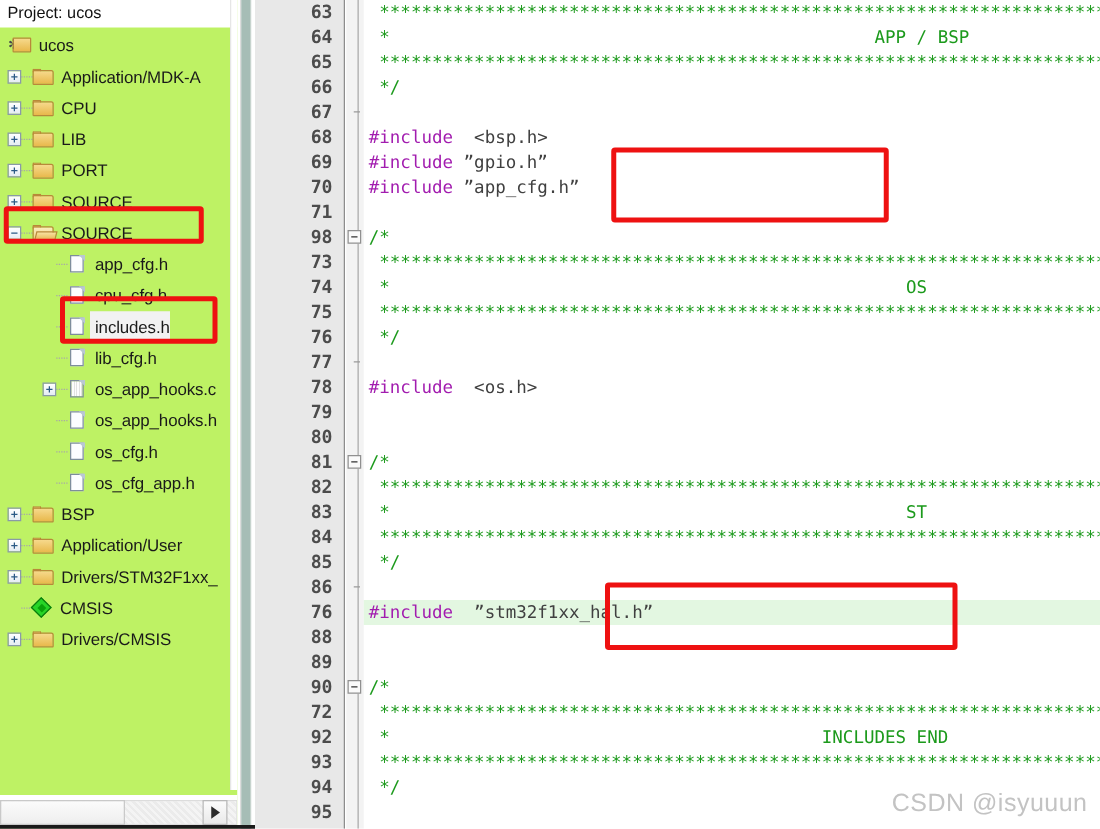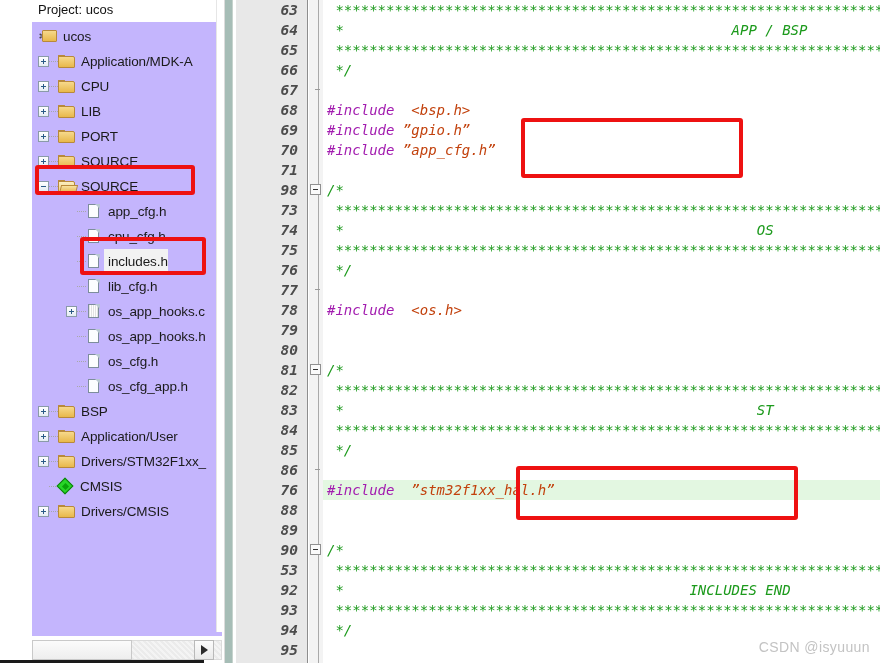--- a/index.html
+++ b/index.html
@@ -17,24 +17,23 @@
     width: 880px; height: 663px;
     display: flex;
     background: #ffffff;
   }
 
   
   #project-pane {
     position: relative;
     width: 190px;
     height: 663px;
-    background: #c4b5fd;
+    background: #bef264;
     flex: 0 0 190px;
     overflow: hidden;
-    margin-left: 32px;
   }
   #project-title {
     font-size: 13px;
     color: #111111;
     padding: 2px 0 2px 6px;
     height: 18px;
     line-height: 16px;
     white-space: nowrap;
     background: #ffffff;
   }
@@ -300,21 +299,20 @@
     position: absolute;
     left: 82px; top: 0;
     width: 1px; height: 663px;
     background: #a9a9a9;
   }
 
   .code-rows {
     position: absolute;
     left: 0; top: 0;
     width: 100%;
-    font-style: italic;
   }
   .crow {
     height: 20px;
     line-height: 20px;
     position: relative;
     white-space: pre;
     font-family: "DejaVu Sans Mono", monospace;
     font-size: 14px;
   }
   .crow.hl .codecell { background: #e3f7e1; }
@@ -350,26 +348,26 @@
   }
   .codecell {
     position: absolute;
     left: 87px; top: 0;
     right: 0; height: 20px;
     padding-left: 4px;
     box-sizing: border-box;
   }
   .cm { color: #1c9a1c; }
   .pp { color: #a21caf; }
-  .str { color: #c2410c; }
+  .str { color: #404040; }
 
   #watermark {
     position: absolute;
     right: 10px; bottom: 8px;
-    font-size: 14px;
+    font-size: 20px;
     color: #c3c3c3;
     font-family: "Liberation Sans", sans-serif;
     letter-spacing: 0.4px;
   }
 
   
   .redbox {
     position: absolute;
     border: 4px solid #ee1111;
     border-radius: 3px;
@@ -643,21 +641,21 @@
         <div class="crow"><span class="lineno">81</span><span class="foldbox"></span><span class="codecell"><span class="cm">/*</span></span></div>
         <div class="crow"><span class="lineno">82</span><span class="codecell"><span class="cm"> ************************************************************************</span></span></div>
         <div class="crow"><span class="lineno">83</span><span class="codecell"><span class="cm"> *                                                 ST</span></span></div>
         <div class="crow"><span class="lineno">84</span><span class="codecell"><span class="cm"> ************************************************************************</span></span></div>
         <div class="crow"><span class="lineno">85</span><span class="codecell"><span class="cm"> */</span></span></div>
         <div class="crow"><span class="lineno">86</span><span class="foldtick"></span><span class="codecell"></span></div>
         <div class="crow hl"><span class="lineno">76</span><span class="codecell"><span class="pp">#include  </span><span class="str">”stm32f1xx_hal.h”</span></span></div>
         <div class="crow"><span class="lineno">88</span><span class="codecell"></span></div>
         <div class="crow"><span class="lineno">89</span><span class="codecell"></span></div>
         <div class="crow"><span class="lineno">90</span><span class="foldbox"></span><span class="codecell"><span class="cm">/*</span></span></div>
-        <div class="crow"><span class="lineno">53</span><span class="codecell"><span class="cm"> ************************************************************************</span></span></div>
+        <div class="crow"><span class="lineno">72</span><span class="codecell"><span class="cm"> ************************************************************************</span></span></div>
         <div class="crow"><span class="lineno">92</span><span class="codecell"><span class="cm"> *                                         INCLUDES END</span></span></div>
         <div class="crow"><span class="lineno">93</span><span class="codecell"><span class="cm"> ************************************************************************</span></span></div>
         <div class="crow"><span class="lineno">94</span><span class="codecell"><span class="cm"> */</span></span></div>
         <div class="crow"><span class="lineno">95</span><span class="codecell"></span></div>
       </div>
 
     <div id="watermark">CSDN @isyuuun</div>
 
     <div class="redbox" id="rb-gpio"></div>
     <div class="redbox" id="rb-stm32"></div>

